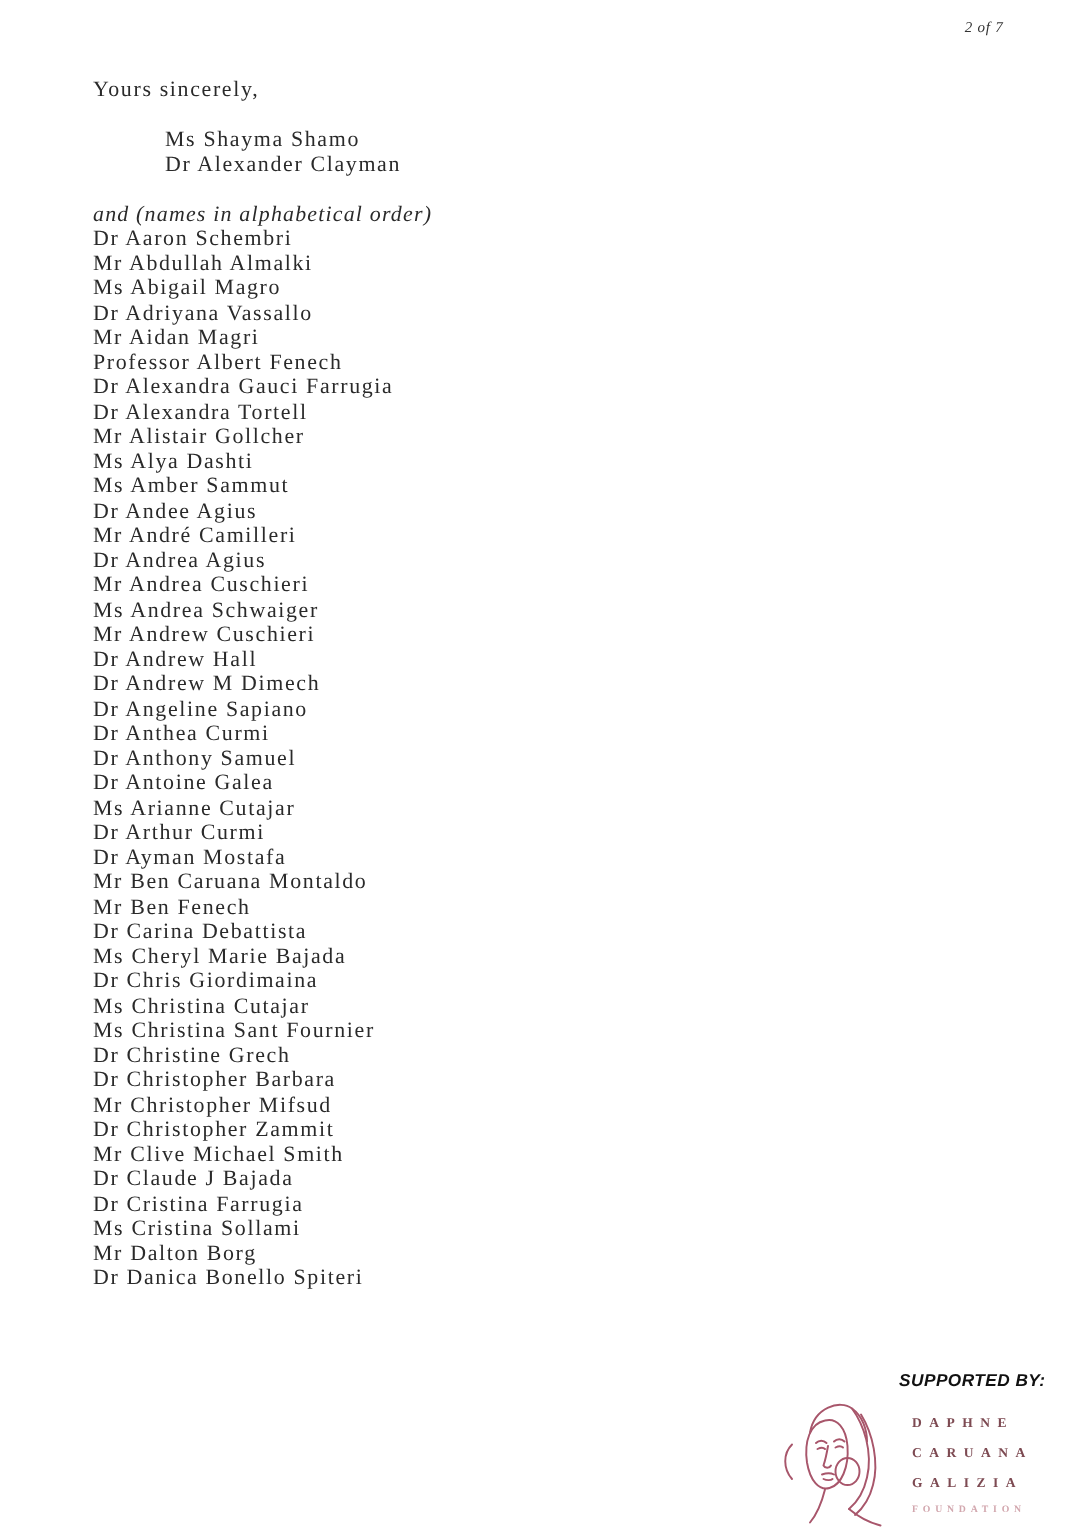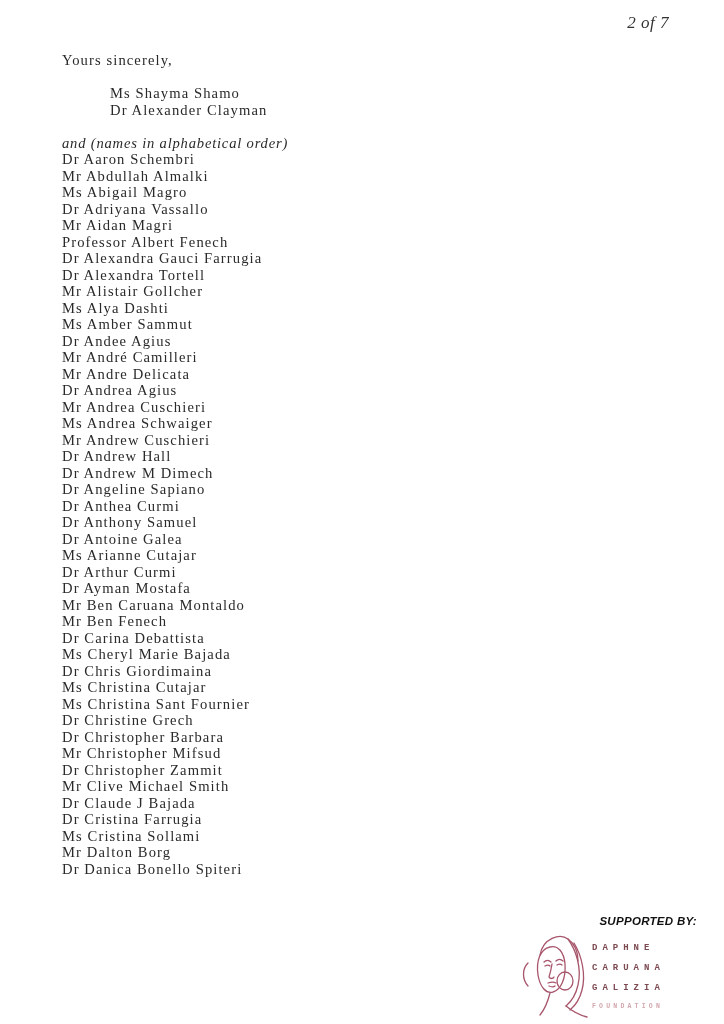--- a/index.html
+++ b/index.html
@@ -11,21 +11,21 @@
     background: #ffffff;
     font-family: "Liberation Serif", serif;
     color: #2a2a2a;
     overflow: hidden;
   }
   .page-number {
     position: absolute;
     top: 13px;
     right: 55px;
     font-style: italic;
-    font-size: 17px;
+    font-size: 10px;
     letter-spacing: 0.5px;
     color: #333333;
   }
   .content {
     position: absolute;
     left: 62px;
     top: 52px;
     font-size: 14.6px;
     letter-spacing: 1.1px;
     line-height: 16.5px;
@@ -54,22 +54,22 @@
   .foundation-logo {
     position: absolute;
     left: 521px;
     top: 930px;
     display: flex;
     align-items: flex-start;
   }
   .face-icon { display: block; }
   .wordmark {
     margin-top: 13px;
-    margin-left: 3px;
-    font-family: Liberation Mono, monospace;
+    margin-left: 19px;
+    font-family: Liberation Serif, serif;
   }
   .wordmark-line {
     height: 20px;
     font-size: 9px;
     font-weight: bold;
     letter-spacing: 5px;
     color: #7d4a52;
   }
   .wordmark-subtitle {
     font-size: 6.5px;
@@ -102,21 +102,20 @@
         <div class="name-line">Dr Adriyana Vassallo</div>
         <div class="name-line">Mr Aidan Magri</div>
         <div class="name-line">Professor Albert Fenech</div>
         <div class="name-line">Dr Alexandra Gauci Farrugia</div>
         <div class="name-line">Dr Alexandra Tortell</div>
         <div class="name-line">Mr Alistair Gollcher</div>
         <div class="name-line">Ms Alya Dashti</div>
         <div class="name-line">Ms Amber Sammut</div>
         <div class="name-line">Dr Andee Agius</div>
         <div class="name-line">Mr André Camilleri</div>
-        <div class="name-line">Mr Andre Delicata</div>
         <div class="name-line">Dr Andrea Agius</div>
         <div class="name-line">Mr Andrea Cuschieri</div>
         <div class="name-line">Ms Andrea Schwaiger</div>
         <div class="name-line">Mr Andrew Cuschieri</div>
         <div class="name-line">Dr Andrew Hall</div>
         <div class="name-line">Dr Andrew M Dimech</div>
         <div class="name-line">Dr Angeline Sapiano</div>
         <div class="name-line">Dr Anthea Curmi</div>
         <div class="name-line">Dr Anthony Samuel</div>
         <div class="name-line">Dr Antoine Galea</div>

